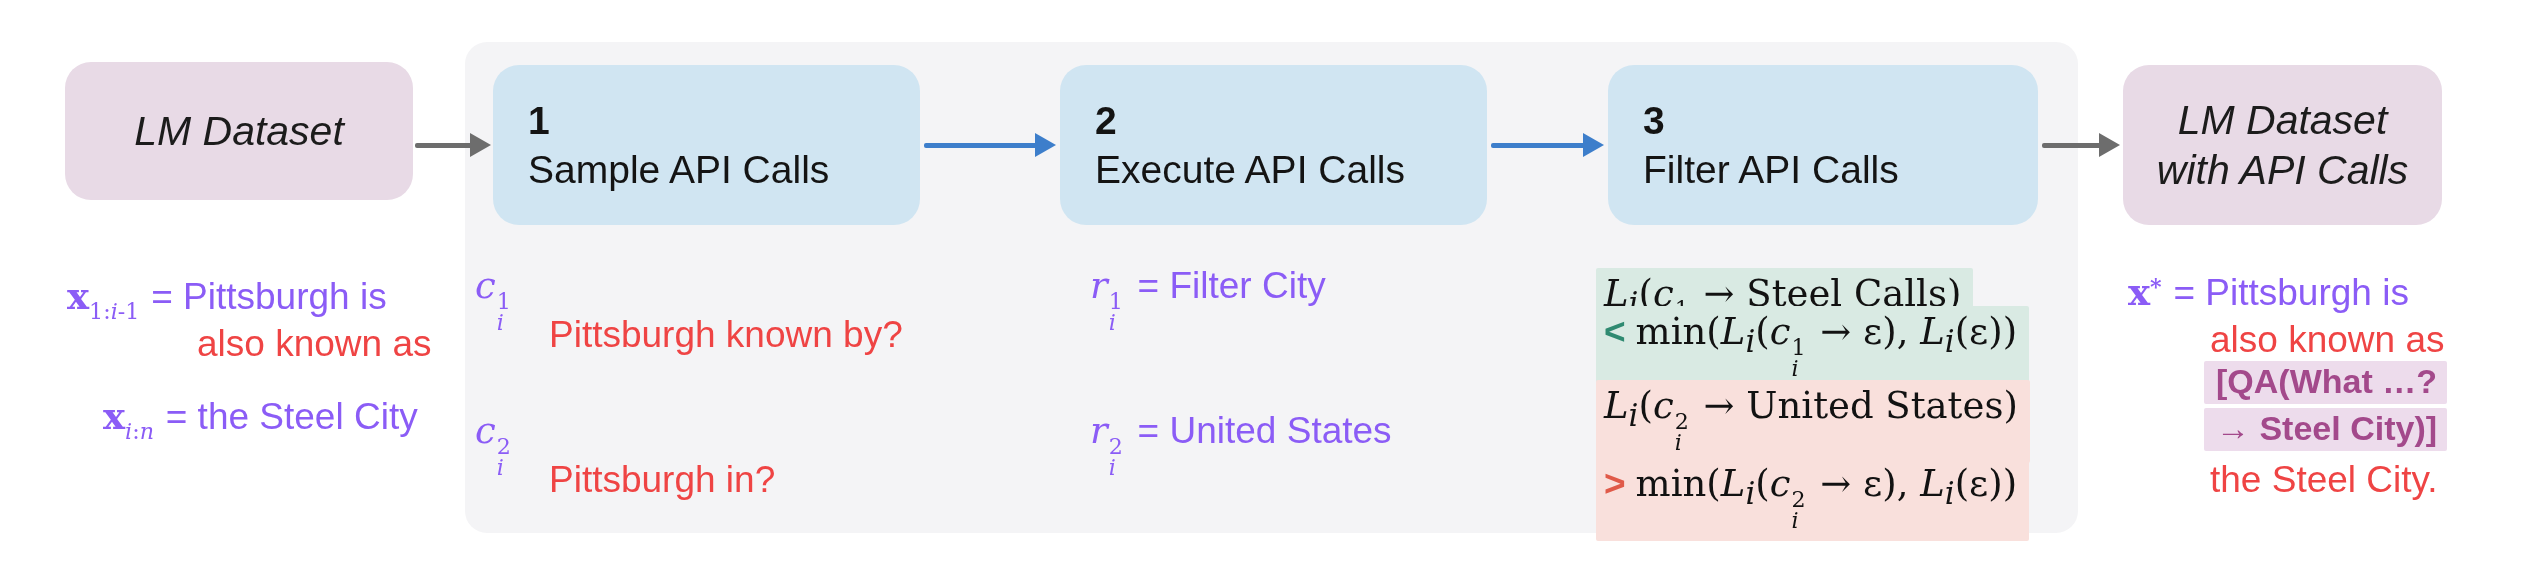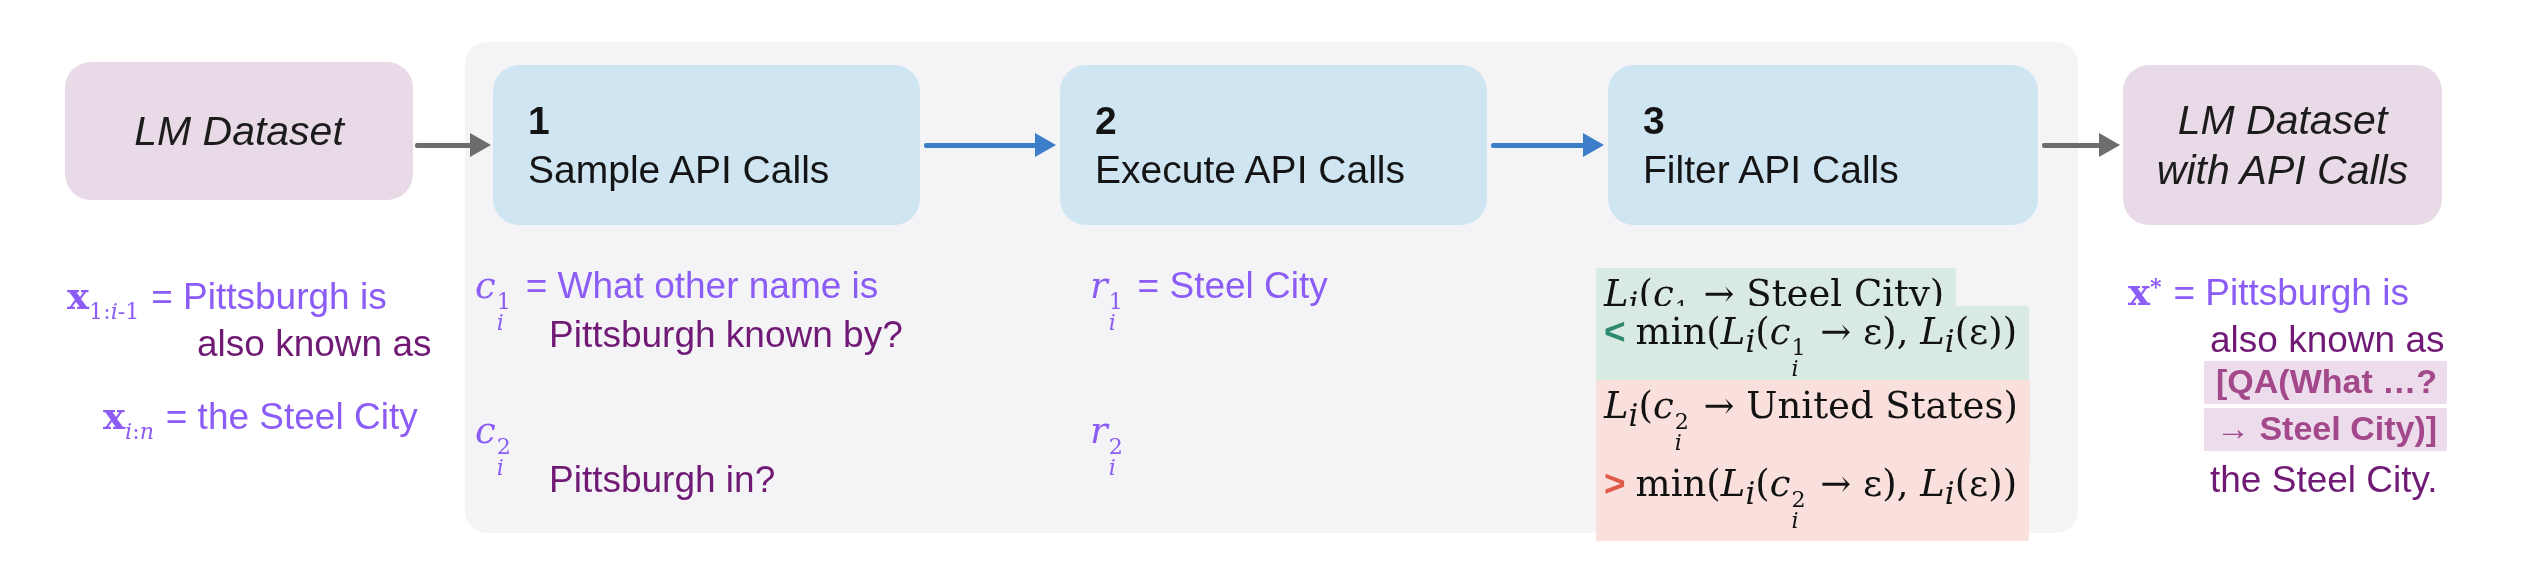--- a/index.html
+++ b/index.html
@@ -46,21 +46,21 @@
   .math{
     position:absolute;font-family:"DejaVu Serif","Liberation Serif",serif;
     font-size:37px;line-height:1.1;white-space:nowrap;color:#8b5cf6;
   }
   .math .sans{font-family:"Liberation Sans",sans-serif;}
   .math sub{font-size:0.6em;vertical-align:-0.45em;line-height:0;}
   .math sup{font-size:0.6em;vertical-align:0.5em;line-height:0;}
   .ss{display:inline-flex;flex-direction:column;align-items:flex-start;
     vertical-align:-0.5em;font-size:0.6em;line-height:0.95;margin:0 3px 0 1px;}
   .ss sup,.ss sub{font-size:1em;vertical-align:baseline;line-height:0.95;}
-  .plain{position:absolute;font-size:37px;line-height:1.1;white-space:nowrap;color:#701a75;}
+  .plain{position:absolute;font-size:37px;line-height:1.1;white-space:nowrap;color:#ef4444;}
   
   .hl{
     position:absolute;padding:6px 12px 10px 8px;border-radius:2px;
     font-family:"DejaVu Serif","Liberation Serif",serif;font-size:37px;
     line-height:1.1;white-space:nowrap;color:#121212;
   }
   .hl.green{background:#d9eae3;}
   .hl.red{background:#f9e0dc;}
   .op{font-family:"Liberation Sans",sans-serif;font-weight:bold;margin-right:10px;}
   .op.keep{color:#2f8a71;}
@@ -128,42 +128,42 @@
     <span>with API Calls</span>
   </div>
 
   <div class="math" style="left:67px;top:276px"><b>x</b><sub>1:<i>i</i>-1</sub> <span class="sans">= Pittsburgh is</span></div>
   <div class="plain" style="left:197px;top:324px">also known as</div>
   <div class="math" style="left:103px;top:396px"><b>x</b><sub><i>i</i>:<i>n</i></sub> <span class="sans">= the Steel City</span></div>
 
   <div class="math" style="left:475px;top:266px"><i>c</i><span class="ss">
         <sup>1</sup>
         <sub><i>i</i></sub>
-      </span> <span class="sans">= What other name is</span></div>
+      </span> </div>
   <div class="plain" style="left:549px;top:315px">Pittsburgh known by?</div>
   <div class="math" style="left:475px;top:411px"><i>c</i><span class="ss">
         <sup>2</sup>
         <sub><i>i</i></sub>
       </span> </div>
   <div class="plain" style="left:549px;top:460px">Pittsburgh in?</div>
 
   <div class="math" style="left:1090px;top:266px"><i>r</i><span class="ss">
         <sup>1</sup>
         <sub><i>i</i></sub>
-      </span> <span class="sans">= Steel City</span></div>
+      </span> <span class="sans">= Filter City</span></div>
   <div class="math" style="left:1090px;top:411px"><i>r</i><span class="ss">
         <sup>2</sup>
         <sub><i>i</i></sub>
-      </span> </div>
+      </span> <span class="sans">= United States</span></div>
 
   <div class="hl green" style="left:1596px;top:268px">
     <span><i>L</i><sub><i>i</i></sub>(<i>c</i><span class="ss">
           <sup>1</sup>
           <sub><i>i</i></sub>
-        </span> → <span class="sans">Steel City</span>)</span>
+        </span> → <span class="sans">Steel Calls</span>)</span>
   </div>
   <div class="hl green" style="left:1596px;top:306px">
     <span class="op keep">&lt;</span><span>min(<i>L</i><sub><i>i</i></sub>(<i>c</i><span class="ss">
           <sup>1</sup>
           <sub><i>i</i></sub>
         </span> → ε), <i>L</i><sub><i>i</i></sub>(ε))</span>
   </div>
 
   <div class="hl red" style="left:1596px;top:380px">
     <span><i>L</i><sub><i>i</i></sub>(<i>c</i><span class="ss">

